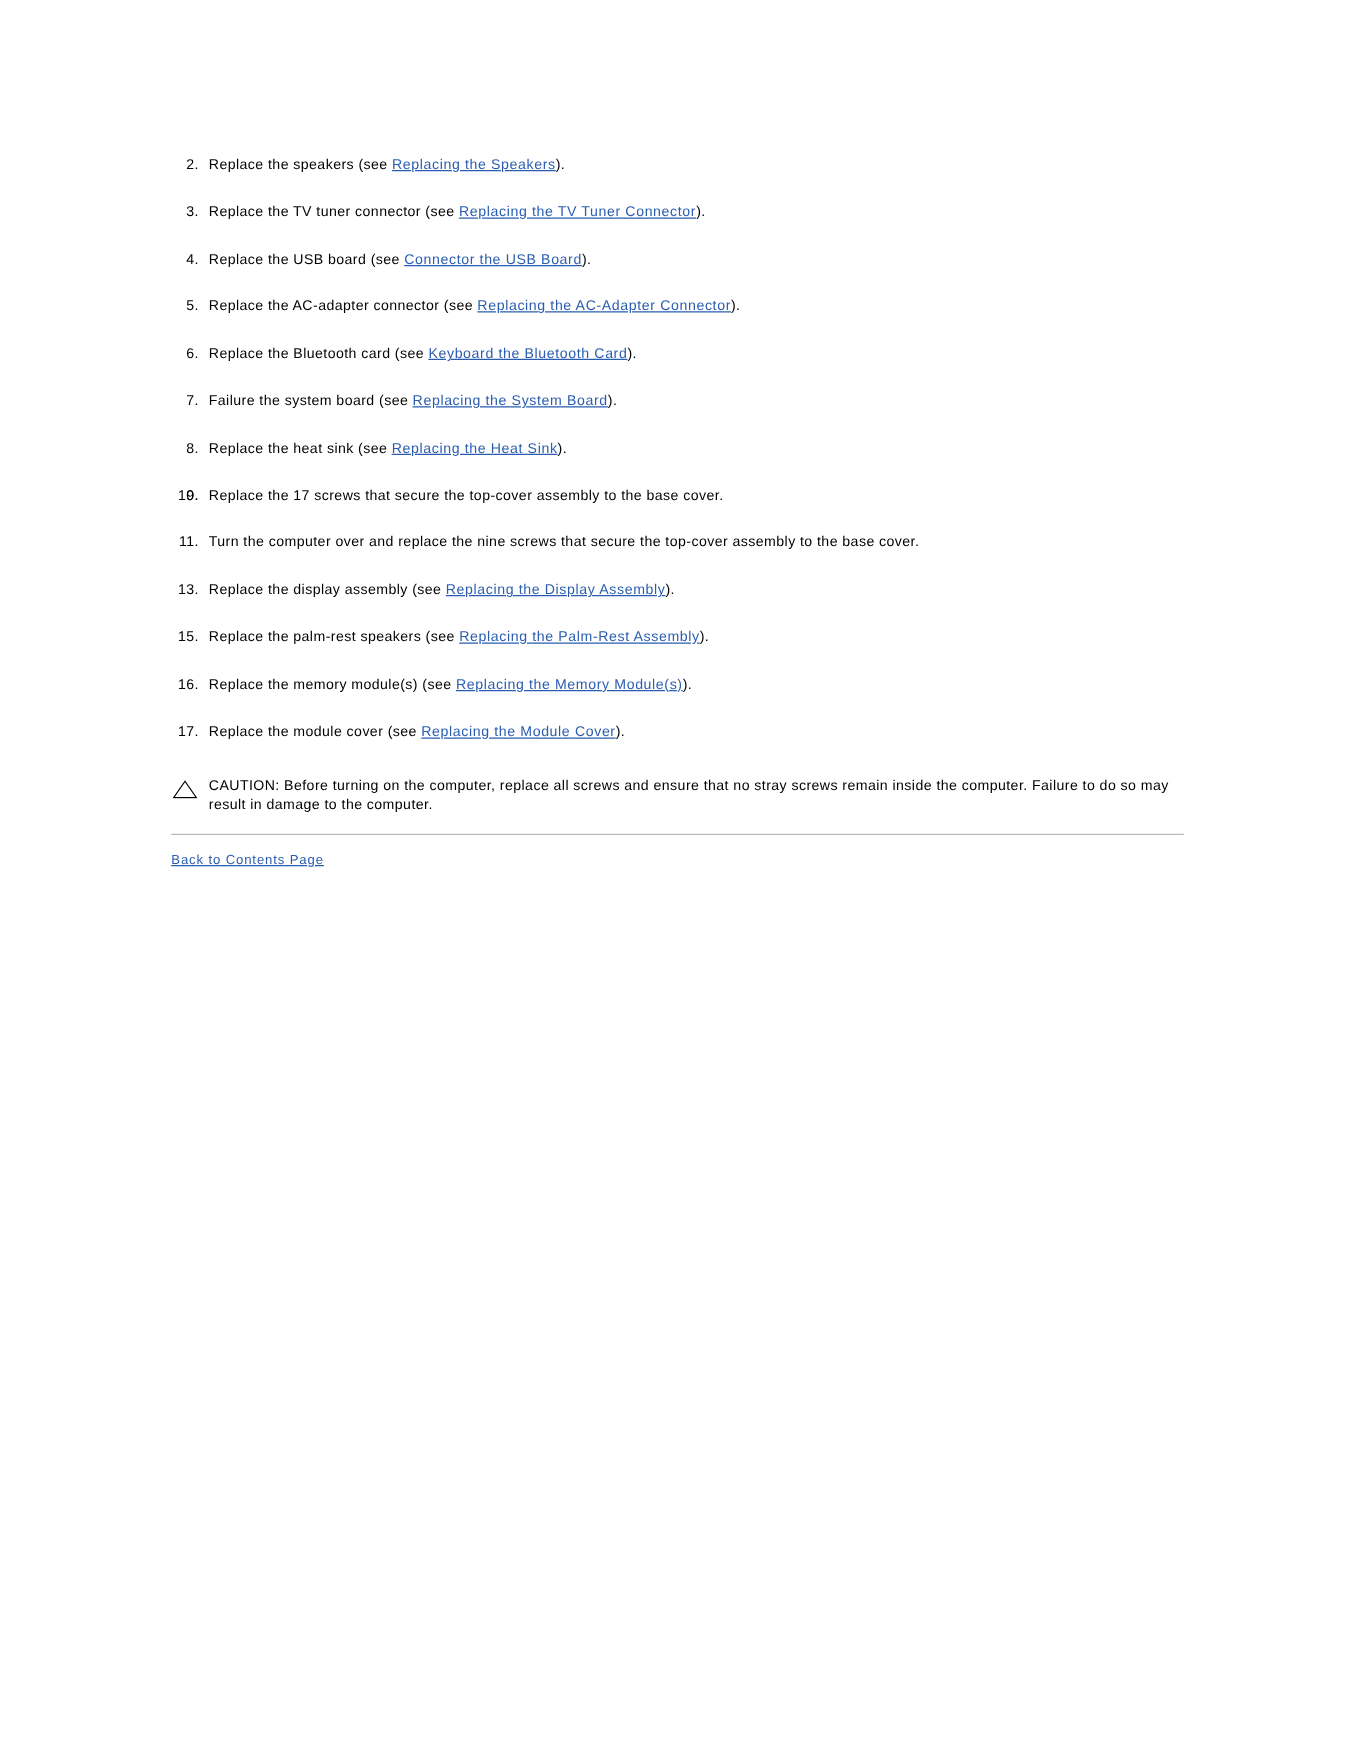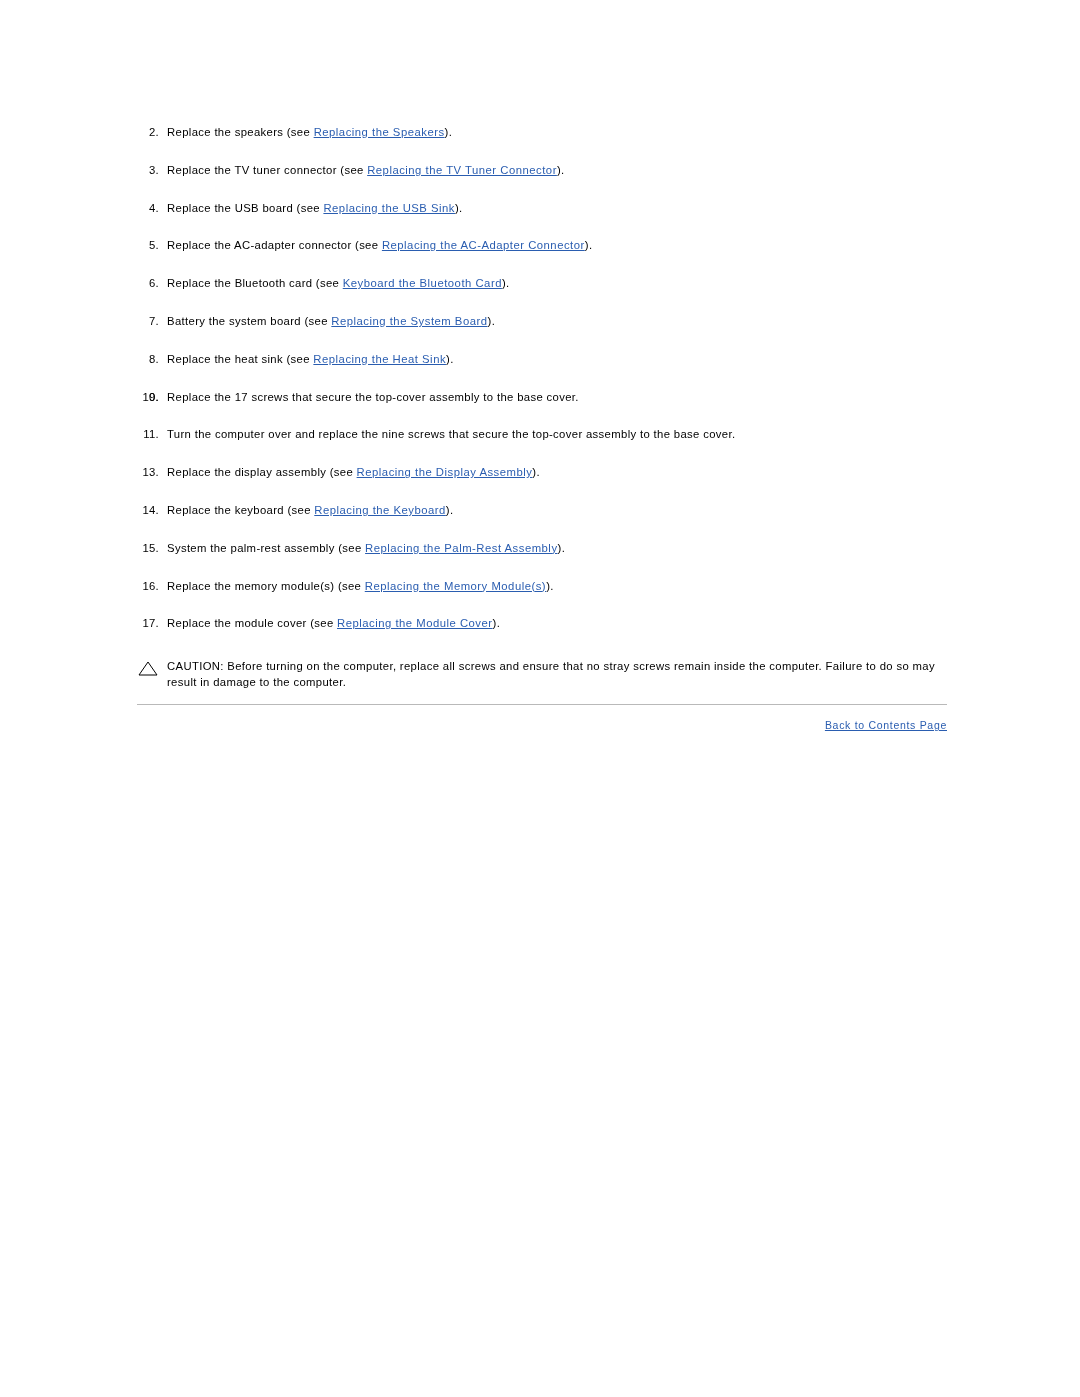--- a/index.html
+++ b/index.html
@@ -78,47 +78,45 @@
   .rule {
     margin-top: 14px;
     border-top: 1px solid #b9b9b9;
     width: 810px;
     height: 0;
   }
   .backlink {
     margin-top: 14px;
     font-size: 10.5px;
     letter-spacing: 0.7px;
-    text-align: right;
   }
   .backlink a {
     color: #2a5db0;
     text-decoration: underline;
   }
 </style>
 </head>
 <body>
 
 <div class="page">
   <div class="content">
 
     <ol class="steps" id="steps-list">
         <li><span class="num">2.</span><span>Replace the speakers (see </span><a class="doclink" href="#">Replacing the Speakers</a><span>).</span></li>
         <li><span class="num">3.</span><span>Replace the TV tuner connector (see </span><a class="doclink" href="#">Replacing the TV Tuner Connector</a><span>).</span></li>
-        <li><span class="num">4.</span><span>Replace the USB board (see </span><a class="doclink" href="#">Replacing the USB Sink</a><span>).</span></li>
+        <li><span class="num">4.</span><span>Replace the USB board (see </span><a class="doclink" href="#">Connector the USB Board</a><span>).</span></li>
         <li><span class="num">5.</span><span>Replace the AC-adapter connector (see </span><a class="doclink" href="#">Replacing the AC-Adapter Connector</a><span>).</span></li>
         <li><span class="num">6.</span><span>Replace the Bluetooth card (see </span><a class="doclink" href="#">Keyboard the Bluetooth Card</a><span>).</span></li>
-        <li><span class="num">7.</span><span>Battery the system board (see </span><a class="doclink" href="#">Replacing the System Board</a><span>).</span></li>
+        <li><span class="num">7.</span><span>Failure the system board (see </span><a class="doclink" href="#">Replacing the System Board</a><span>).</span></li>
         <li><span class="num">8.</span><span>Replace the heat sink (see </span><a class="doclink" href="#">Replacing the Heat Sink</a><span>).</span></li>
         <li><span class="num">9.</span></li>
         <li><span class="num">10.</span><span>Replace the 17 screws that secure the top-cover assembly to the base cover.</span></li>
         <li><span class="num">11.</span><span>Turn the computer over and replace the nine screws that secure the top-cover assembly to the base cover.</span></li>
         <li><span class="num">13.</span><span>Replace the display assembly (see </span><a class="doclink" href="#">Replacing the Display Assembly</a><span>).</span></li>
-        <li><span class="num">14.</span><span>Replace the keyboard (see </span><a class="doclink" href="#">Replacing the Keyboard</a><span>).</span></li>
-        <li><span class="num">15.</span><span>System the palm-rest assembly (see </span><a class="doclink" href="#">Replacing the Palm-Rest Assembly</a><span>).</span></li>
+        <li><span class="num">15.</span><span>Replace the palm-rest speakers (see </span><a class="doclink" href="#">Replacing the Palm-Rest Assembly</a><span>).</span></li>
         <li><span class="num">16.</span><span>Replace the memory module(s) (see </span><a class="doclink" href="#">Replacing the Memory Module(s)</a><span>).</span></li>
         <li><span class="num">17.</span><span>Replace the module cover (see </span><a class="doclink" href="#">Replacing the Module Cover</a><span>).</span></li>
       </ol>
 
     <div class="caution">
       <span class="tri">
         <svg width="22" height="16" viewBox="0 0 22 16" xmlns="http://www.w3.org/2000/svg">
           <polygon points="11,2 20,15 2,15" fill="none" stroke="#000000" stroke-width="1"></polygon>
         </svg>
       </span>

